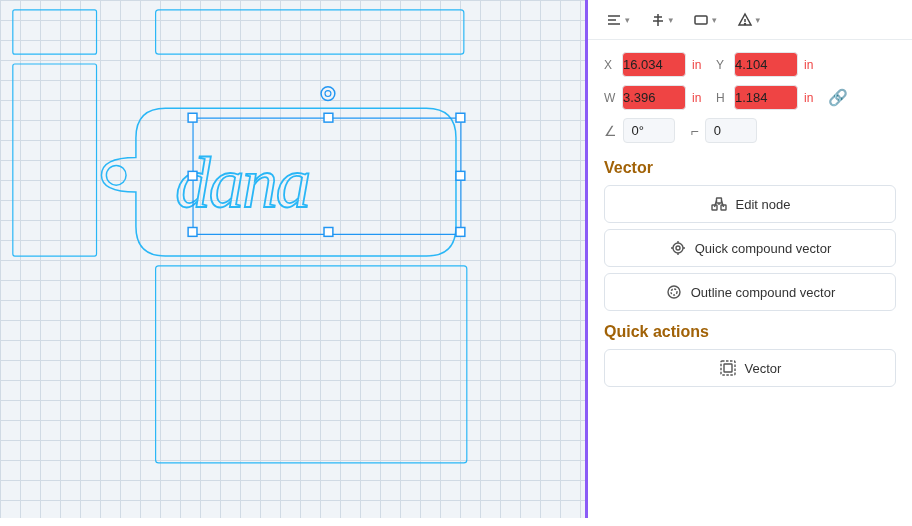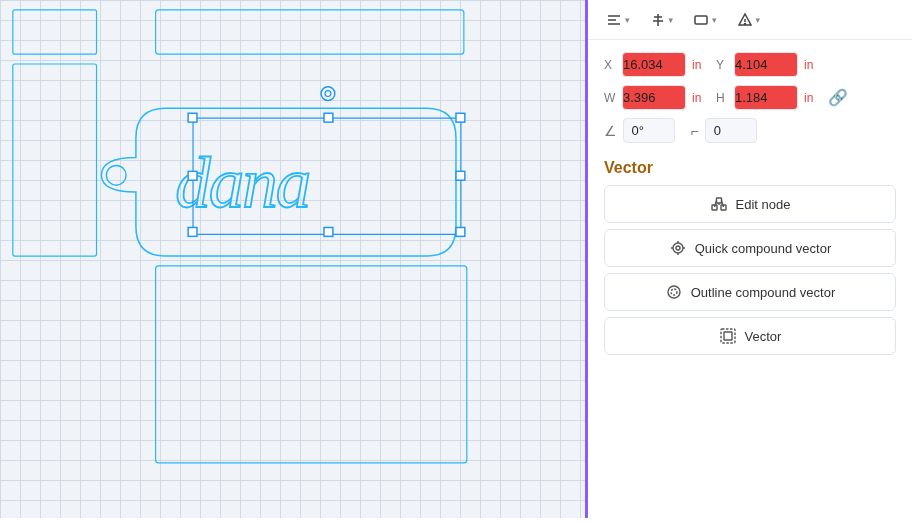--- a/index.html
+++ b/index.html
@@ -304,20 +304,21 @@
     </button>
 
     <button class="action-btn">
       <svg viewBox="0 0 18 18" fill="none" stroke="#555" stroke-width="1.4">
         <circle cx="9" cy="9" r="6"></circle>
         <circle cx="9" cy="9" r="3" stroke-dasharray="2 1.5"></circle>
       </svg>
       <span>Outline compound vector</span>
     </button>
 
+    <div class="section-header" style="margin-top: 12px;">Quick actions</div>
 
     <button class="action-btn">
       <svg viewBox="0 0 18 18" fill="none" stroke="#555" stroke-width="1.4">
         <rect x="2" y="2" width="14" height="14" rx="1" stroke-dasharray="2.5 1.5"></rect>
         <rect x="5" y="5" width="8" height="8" rx="0.5"></rect>
       </svg>
       <span>Vector</span>
     </button>
 
   </div>

